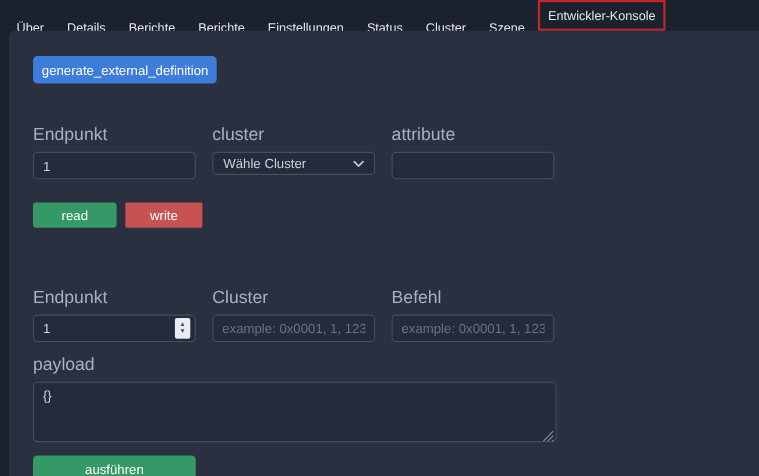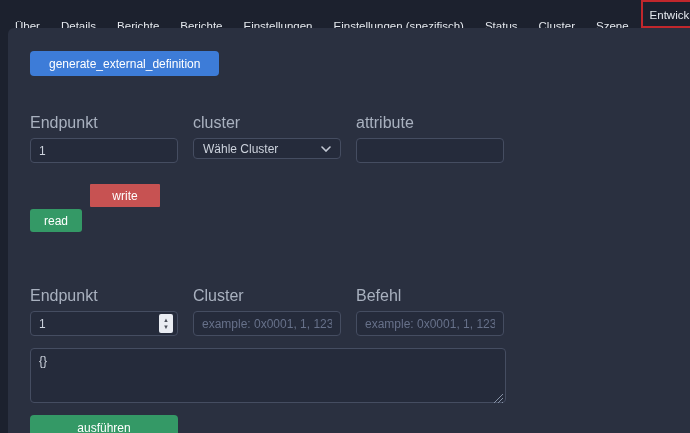--- a/index.html
+++ b/index.html
@@ -46,21 +46,21 @@
     border: none;
     border-radius: 4px;
     font-family: "Liberation Sans", sans-serif;
     font-size: 12px;
     color: #fff;
     cursor: pointer;
     display: inline-flex;
     align-items: center;
     justify-content: center;
   }
-  .btn-primary { background: #3d7cd8; height: 25px; padding: 0 19px; }
+  .btn-primary { background: #3d7cd8; height: 25px; padding: 0 8px; }
   .btn-success { background: #349966; }
   .btn-danger  { background: #c75252; }
 
   .section-read  { margin-top: 38px; }
   .section-exec  { margin-top: 55px; }
 
   .field-row { display: flex; gap: 15px; }
   .field { width: 148px; }
   .field-label {
     display: block;
@@ -104,21 +104,21 @@
     display: flex;
     flex-direction: column;
     align-items: center;
     justify-content: center;
     line-height: 0;
     cursor: pointer;
   }
   .spinner span { font-size: 6px; color: #4a4f5a; line-height: 7px; }
 
   .btn-row { margin-top: 21px; display: flex; gap: 8px; }
-  .btn-read  { width: 52px; height: 23px; border-radius: 3px; margin-top: 25px; }
+  .btn-read  { width: 76px; height: 23px; border-radius: 3px; }
   .btn-write { width: 70px; height: 23px; border-radius: 1px; }
 
   .payload-block { margin-top: 12px; width: 476px; }
   .payload-wrap { position: relative; width: 476px; }
   .payload-area {
     height: 55px;
     padding: 5px 8px;
     resize: none;
     outline: none;
     display: block;
@@ -134,21 +134,20 @@
 </style>
 </head>
 <body>
 
 <nav class="navbar">
   <span class="nav-tab">Über</span>
   <span class="nav-tab">Details</span>
   <span class="nav-tab">Berichte</span>
   <span class="nav-tab">Berichte</span>
   <span class="nav-tab">Einstellungen</span>
-  <span class="nav-tab">Einstellungen (spezifisch)</span>
   <span class="nav-tab">Status</span>
   <span class="nav-tab">Cluster</span>
   <span class="nav-tab">Szene</span>
   <span class="highlight-box">
     <span class="nav-tab">Entwickler-Konsole</span>
   </span>
 </nav>
 
 <main class="card">
 
@@ -209,20 +208,21 @@
       </div>
 
       <div class="field">
         <label class="field-label">Befehl</label>
         <input class="text-input" type="text" placeholder="example: 0x0001, 1, 123" style="">
       </div>
 
     </div>
 
     <div class="payload-block">
+      <label class="field-label">payload</label>
       <div class="payload-wrap">
         <textarea class="payload-area" style="">{}</textarea>
         <span class="resize-grip">
           <svg width="11" height="11" viewBox="0 0 11 11">
             <path d="M10 1L1 10M10 5L5 10M10 9l-1 1" stroke="#8792a6" stroke-width="1" fill="none"></path>
           </svg>
         </span>
       </div>
     </div>
 

